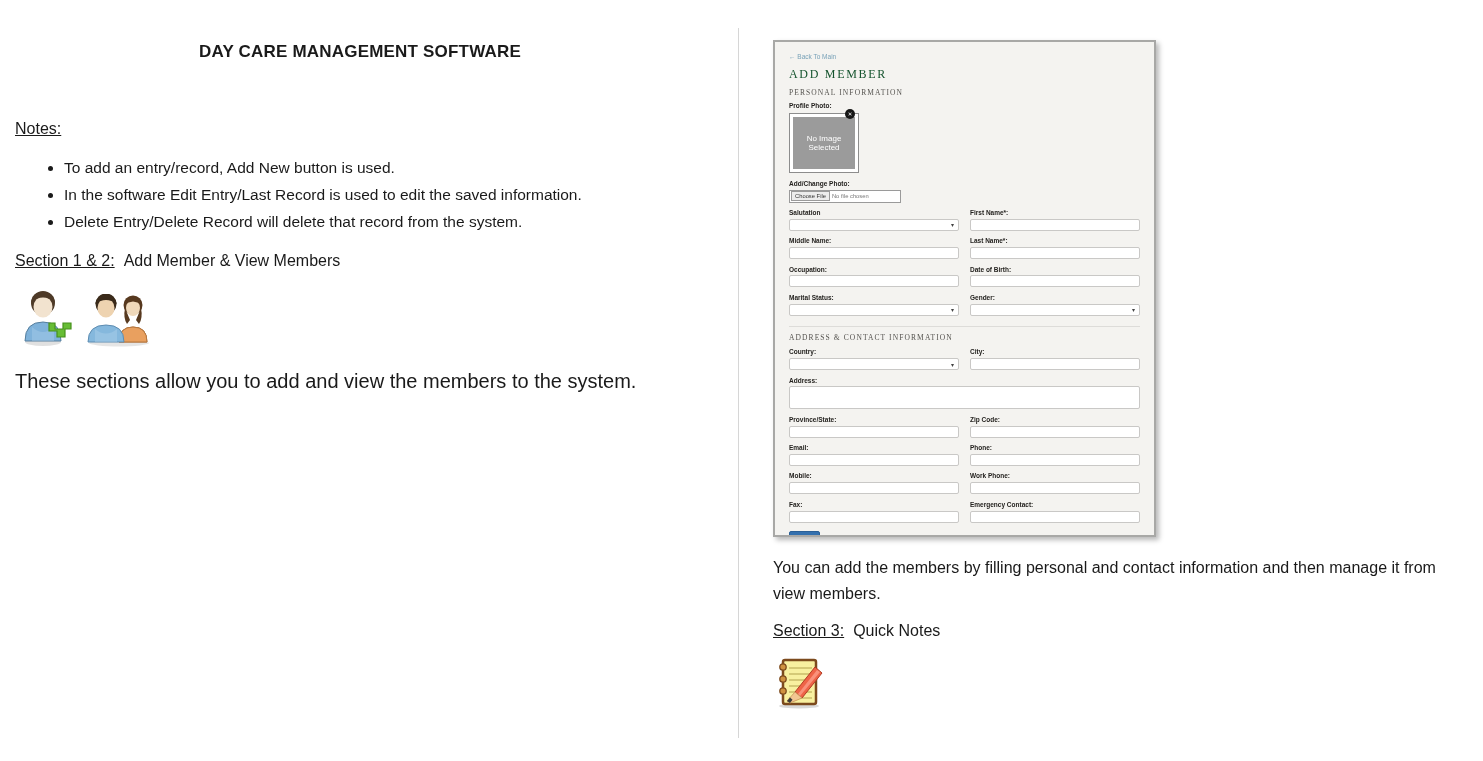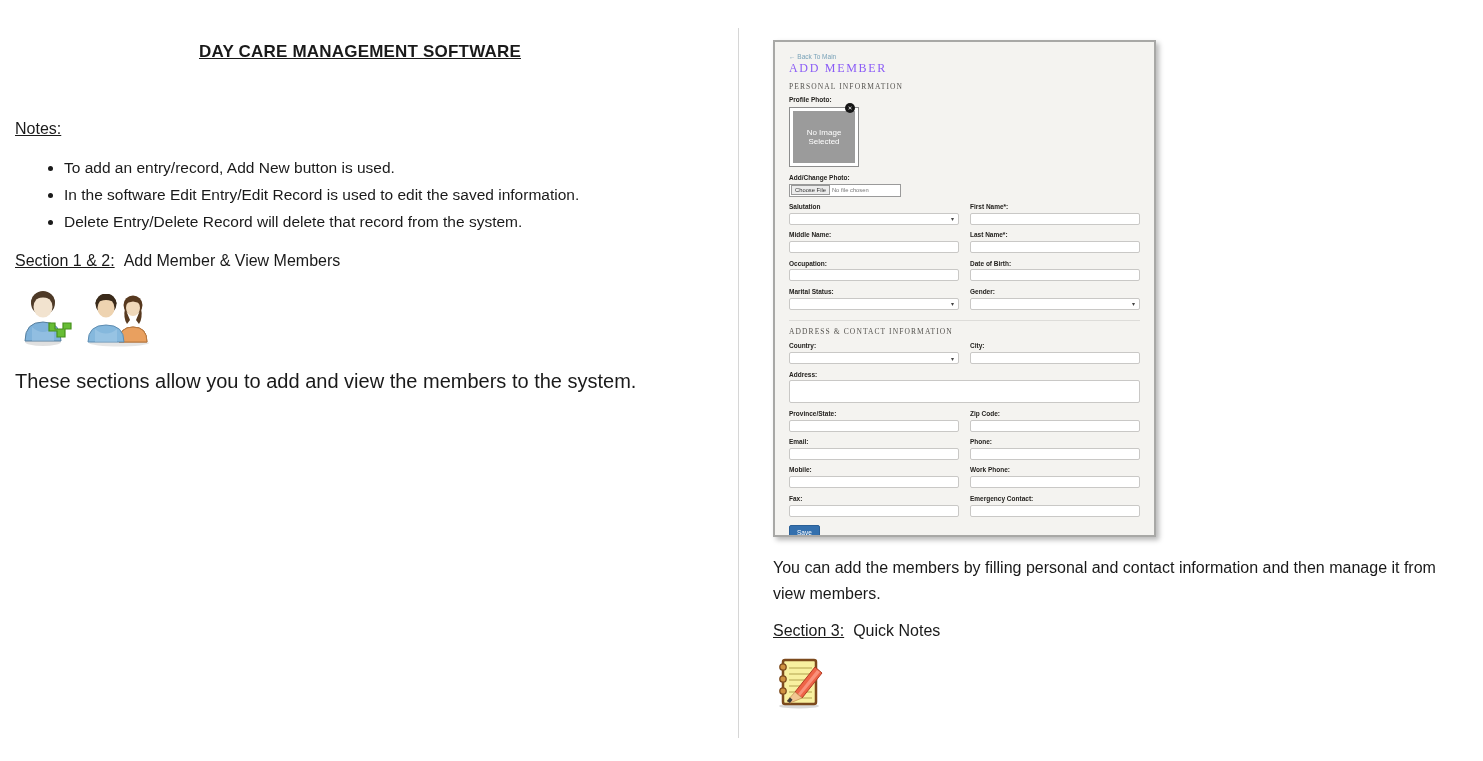--- a/index.html
+++ b/index.html
@@ -7,21 +7,21 @@
   .doc {
     position:relative; width:1483px; height:761px; overflow:hidden;
     background:#ffffff; color:#1a1a1a;
     font-family:"Liberation Sans", sans-serif;
   }
   .vdivider { position:absolute; left:738px; top:28px; width:1px; height:710px; background:#d6d6d6; }
 
   
   .doc-title {
     position:absolute; left:0; top:42px; width:720px; text-align:center;
-    font-size:17px; font-weight:bold; text-decoration:underline; letter-spacing:0.2px;
+    font-size:17px; font-weight:bold; letter-spacing:0.2px;
   }
   .notes-heading { position:absolute; left:15px; top:120px; font-size:16px; text-decoration:underline; }
   .notes-list { position:absolute; left:45px; top:159px; list-style:disc; padding-left:19px; }
   .notes-list li { font-size:15.5px; margin-bottom:9px; line-height:18px; }
   .section-heading { font-size:16px; }
   .section-heading .u { text-decoration:underline; }
   .section-heading .t { margin-left:9px; }
   .sec12 { position:absolute; left:15px; top:252px; }
   .icons-row { position:absolute; left:20px; top:290px; display:flex; align-items:flex-end; gap:13px; }
   .sec12-desc { position:absolute; left:15px; top:370px; font-size:20px; }
@@ -32,21 +32,21 @@
     background:#f4f3f0; border:2px solid #a8a8a6;
     box-shadow:3px 3px 5px rgba(0,0,0,0.28);
     padding:11px 14px 8px 14px; overflow:hidden;
   }
   .caption { position:absolute; left:773px; top:555px; width:682px; font-size:16px; line-height:26px; }
   .sec3 { position:absolute; left:773px; top:622px; }
   .notepad-wrap { position:absolute; left:774px; top:655px; }
 
   
   .back-link { font-size:6.5px; color:#79a2b8; }
-  .form-title { font-family:"Liberation Serif", serif; font-size:12px; color:#8b5cf6; letter-spacing:1.7px; margin-top:1px; }
+  .form-title { font-family:"Liberation Serif", serif; font-size:12px; color:#14532d; letter-spacing:1.7px; margin-top:7px; }
   .form-subheader { font-family:Liberation Serif, serif; font-size:7.5px; color:#55534f; letter-spacing:1.1px; margin-top:6px; }
   .flabel { font-size:6.5px; font-weight:bold; color:#24221f; margin-bottom:2px; line-height:1.2; }
   .photo-area { position:relative; width:60px; margin-top:3px; }
   .photo-frame { width:70px; height:60px; background:#fff; border:1px solid #8d8d8d; padding:3px; }
   .photo-inner { width:100%; height:100%; background:#9b9b9b; color:#fff; font-size:8px; line-height:1.15;
                  display:flex; align-items:center; justify-content:center; text-align:center; }
   .photo-close { position:absolute; top:-4px; right:-6px; width:10px; height:10px; background:#161616; color:#fff;
                  border-radius:50%; font-size:5.5px; display:flex; align-items:center; justify-content:center; cursor:pointer; }
   .file-label { margin-top:7px; }
   .file-control { margin-top:2px; width:112px; height:13px; border:1px solid #9a9a9a; background:#fff;
@@ -69,21 +69,21 @@
 <div class="doc">
 
   <div class="vdivider"></div>
 
   <div class="doc-title">DAY CARE MANAGEMENT SOFTWARE</div>
 
   <div class="notes-heading">Notes:</div>
 
   <ul class="notes-list">
     <li>To add an entry/record, Add New button is used.</li>
-    <li>In the software Edit Entry/Edit Record is used to edit the saved information.</li>
+    <li>In the software Edit Entry/Last Record is used to edit the saved information.</li>
     <li>Delete Entry/Delete Record will delete that record from the system.</li>
   </ul>
 
   <div class="section-heading sec12">
     <span class="u">Section 1 &amp; 2:</span><span class="t">Add Member &amp; View Members</span>
   </div>
 
   <div class="icons-row">
     <span>
       <svg width="52" height="57" viewBox="0 0 52 57">

